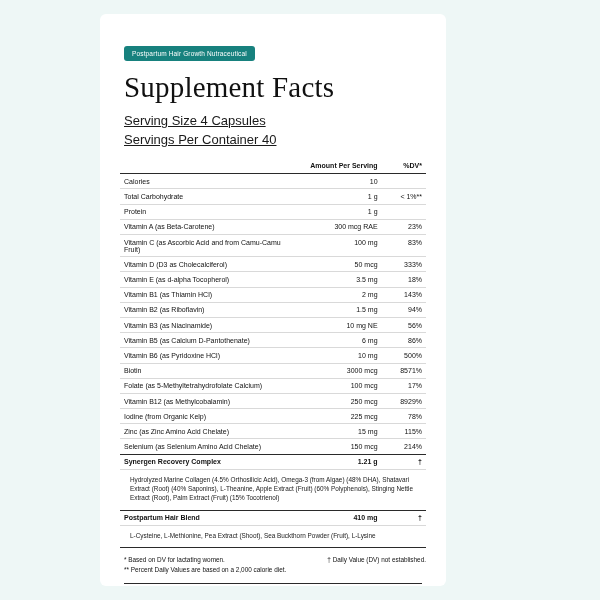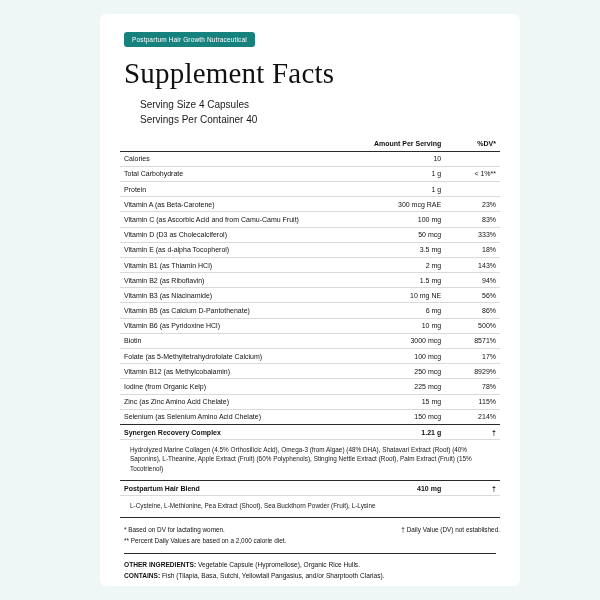--- a/index.html
+++ b/index.html
@@ -10,26 +10,26 @@
     width: 600px;
     height: 600px;
     background: #eef7f6;
     font-family: "Liberation Sans", sans-serif;
     overflow: hidden;
   }
   .panel {
     position: absolute;
     left: 100px;
     top: 14px;
-    width: 420px;
+    width: 346px;
     height: 572px;
     background: #ffffff;
     border-radius: 6px;
     box-sizing: border-box;
-    padding: 14px 20px 10px 20px;
+    padding: 28px 20px 10px 20px;
     overflow: hidden;
   }
   .badge {
     display: inline-block;
     background: #17817e;
     color: #ffffff;
     font-size: 6.5px;
     letter-spacing: 0.15px;
     padding: 4px 8px 4px 8px;
     border-radius: 3px;
@@ -37,24 +37,25 @@
   }
   .title {
     font-family: "Liberation Serif", serif;
     font-size: 29px;
     color: #111111;
     margin: 10px 0 0 4px;
     letter-spacing: 0.2px;
     font-weight: normal;
   }
   .serving {
-    margin: 8px 0 0 20px;
-    font-size: 10px;
+    margin: 8px 0 0 4px;
+    font-size: 13px;
     color: #1a1a1a;
     line-height: 1.45;
+    text-decoration: underline;
   }
   table.facts {
     width: 100%;
     border-collapse: collapse;
     margin-top: 9px;
     table-layout: fixed;
   }
   table.facts th, table.facts td {
     font-size: 7px;
     color: #111111;

